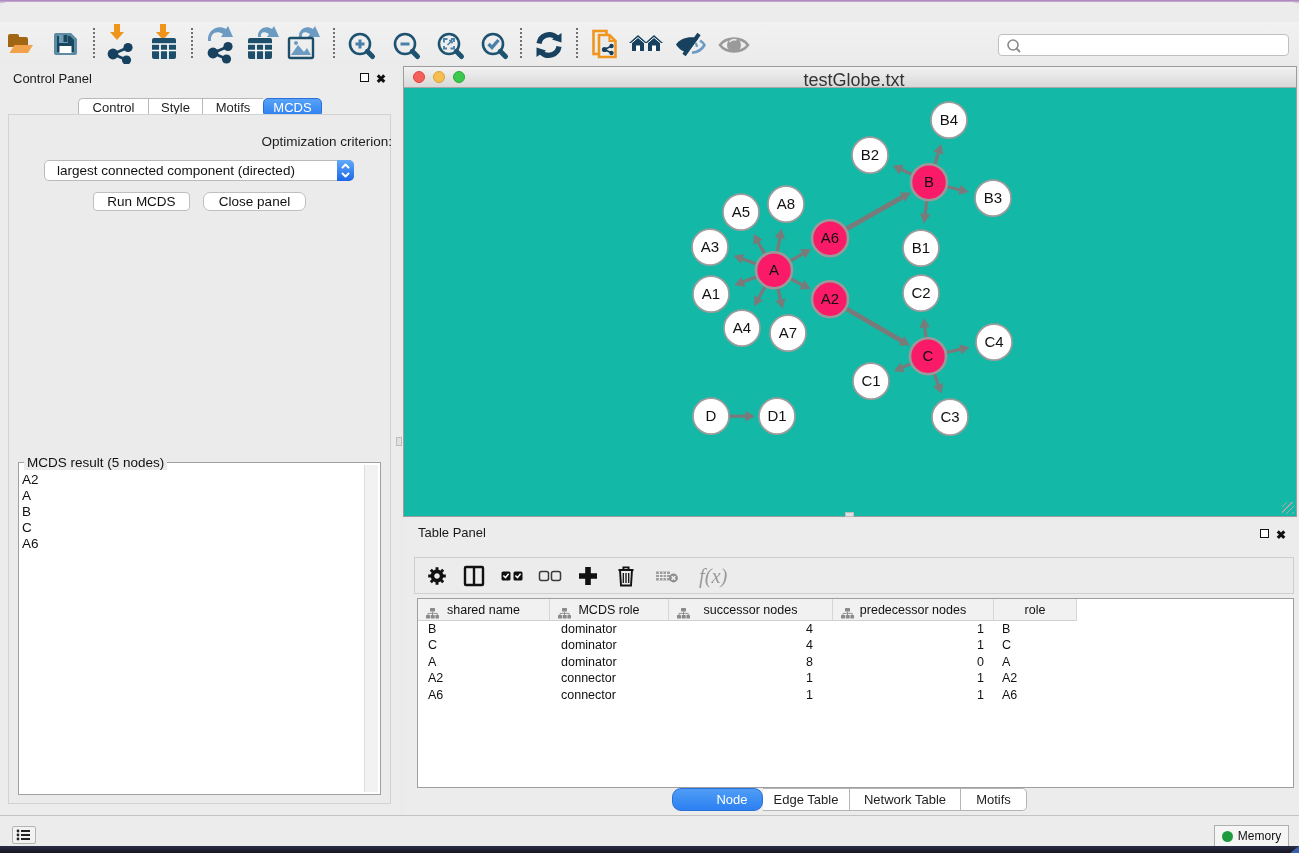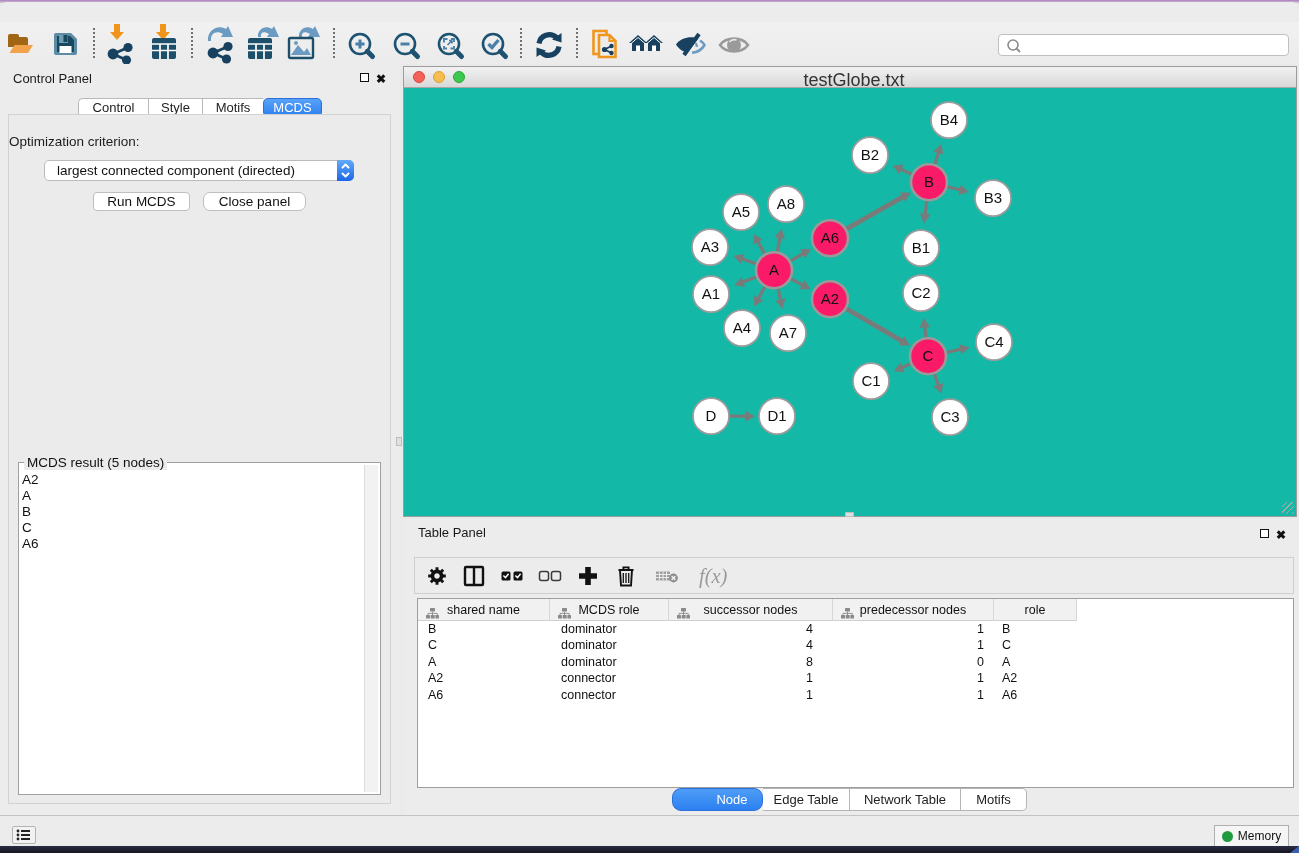--- a/index.html
+++ b/index.html
@@ -30,21 +30,21 @@
 #cp .ptitle { position:absolute; left:13px; top:7px; font-size:13px; color:#1a1a1a; }
 .float-ic { position:absolute; width:9px; height:9px; border:1.5px solid #111; background:#fff; }
 .close-ic { position:absolute; font-size:12px; font-weight:bold; color:#111; line-height:10px; }
 
 #cptabs { position:absolute; left:78px; top:34px; height:19px; display:flex; font-size:13px; }
 #cptabs .seg { background:#fff; border:1px solid #b9b9b9; border-right:none; color:#222; text-align:center; line-height:17px; }
 #cptabs .seg.first { border-radius:5px 0 0 5px; }
 #cptabs .seg.sel { background:linear-gradient(180deg,#58a3f8,#2d7ff0); color:#fff; border:1px solid #2a70d8; border-radius:5px; }
 
 #cpinner { position:absolute; left:8px; top:50px; width:383px; height:690px; background:#ebebeb; border:1px solid #d2d2d2; }
-#optlabel { position:absolute; left:0; width:383px; top:19px; text-align:left; font-size:13.5px; color:#1c1c1c; }
+#optlabel { position:absolute; left:0; width:383px; top:19px; text-align:right; font-size:13.5px; color:#1c1c1c; }
 #combo { position:absolute; left:35px; top:45px; width:310px; height:21px; background:#fff; border:1px solid #bbb; border-radius:5px; font-size:13.5px; color:#111; line-height:19px; padding-left:12px; }
 #combo .step { position:absolute; right:-1px; top:-1px; width:17px; height:21px; border-radius:0 5px 5px 0; background:linear-gradient(180deg,#62aaf8,#1c66e8); }
 .btn { position:absolute; height:19px; background:#fff; border:1px solid #bfbfbf; border-radius:4px; font-size:13.5px; color:#111; text-align:center; line-height:17px; }
 
 #mcdsbox { position:absolute; left:9px; top:347px; width:363px; height:333px; border:1px solid #a0a0a0; background:#fff; }
 #mcdsbox .legend { position:absolute; left:5px; top:-8px; background:#ebebeb; padding:0 3px; font-size:13.5px; color:#111; }
 #mcdsbox .items { position:absolute; left:3px; top:9px; font-size:13.5px; color:#111; line-height:16px; }
 #mcdsbox .sb { position:absolute; right:2px; top:2px; bottom:2px; width:14px; background:#f2f2f2; border-left:1px solid #ddd; }
 
 #gwin { left:403px; top:2px; width:894px; height:451px; background:#fff; border:1px solid #9c9c9c; }

